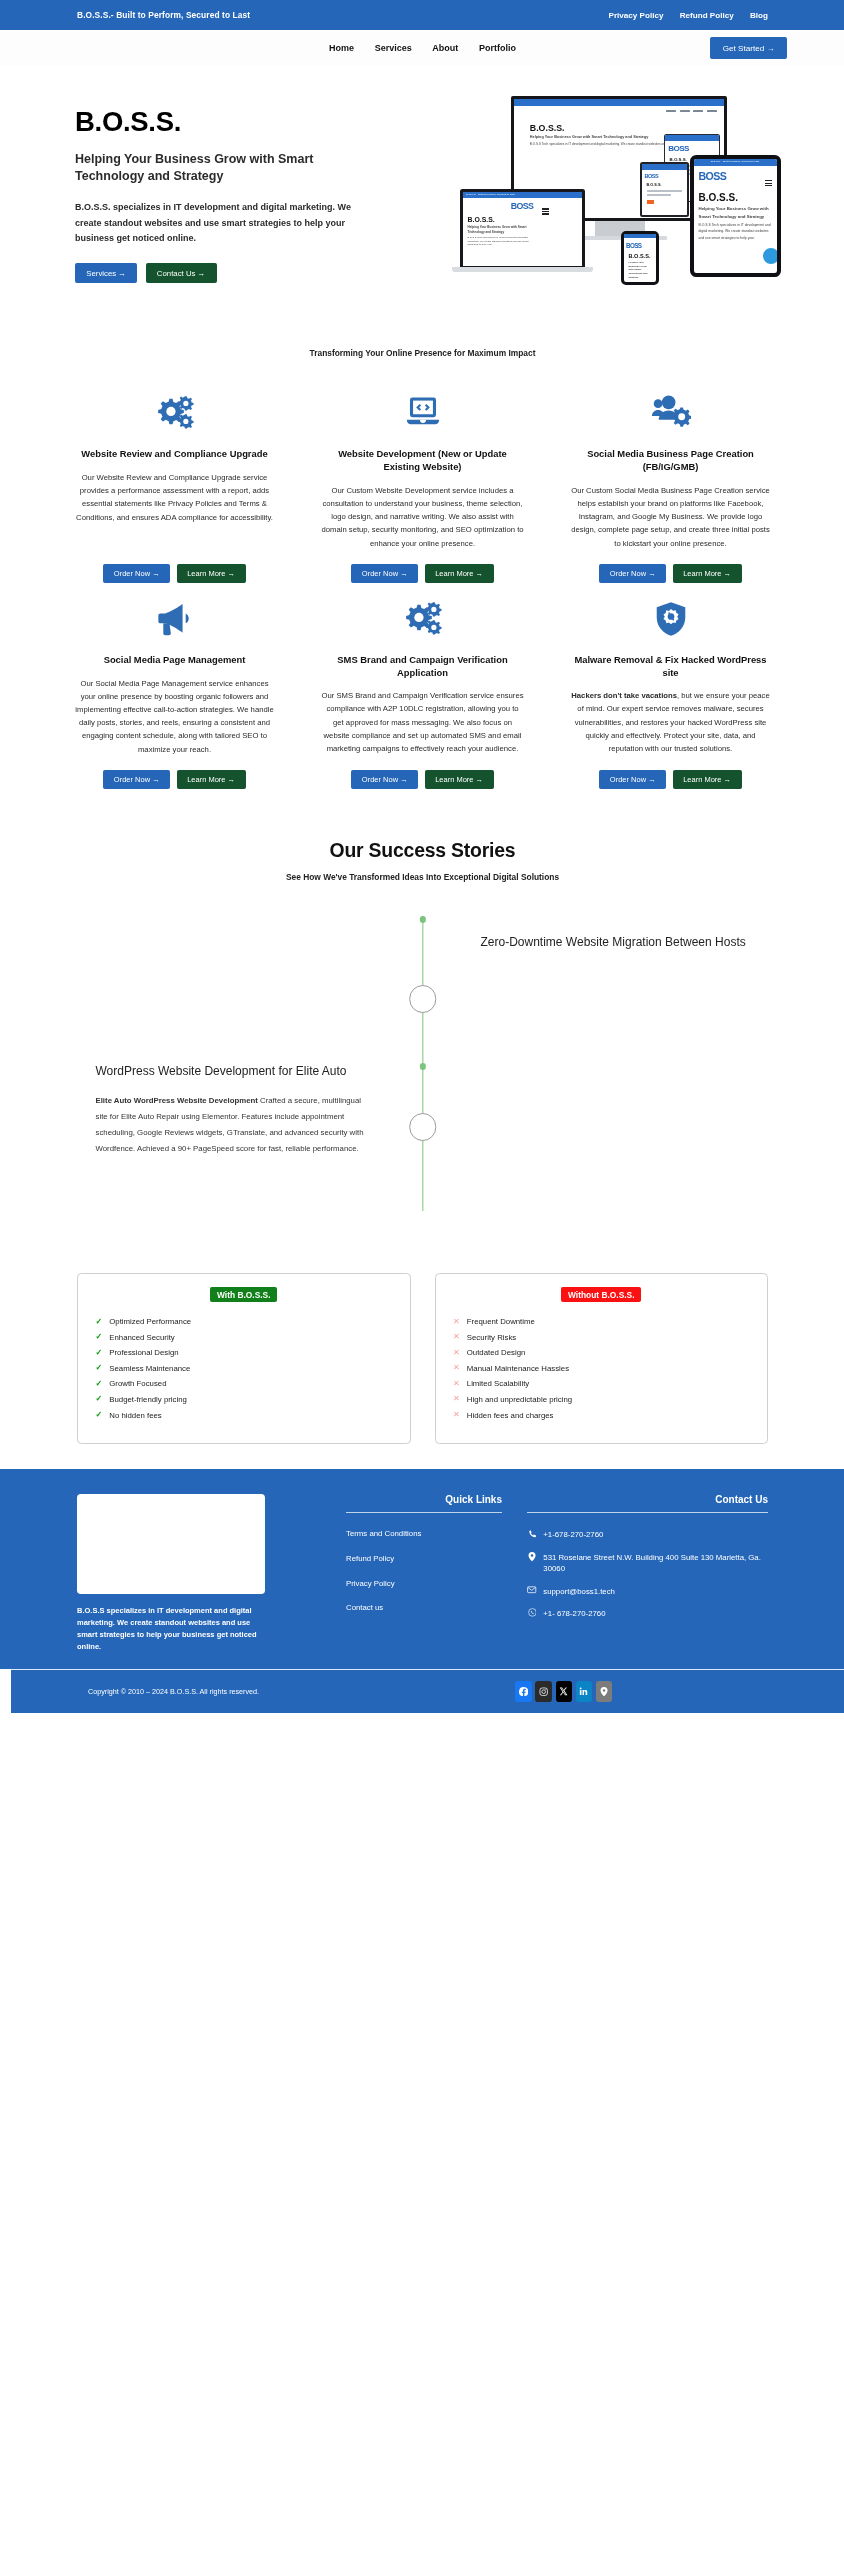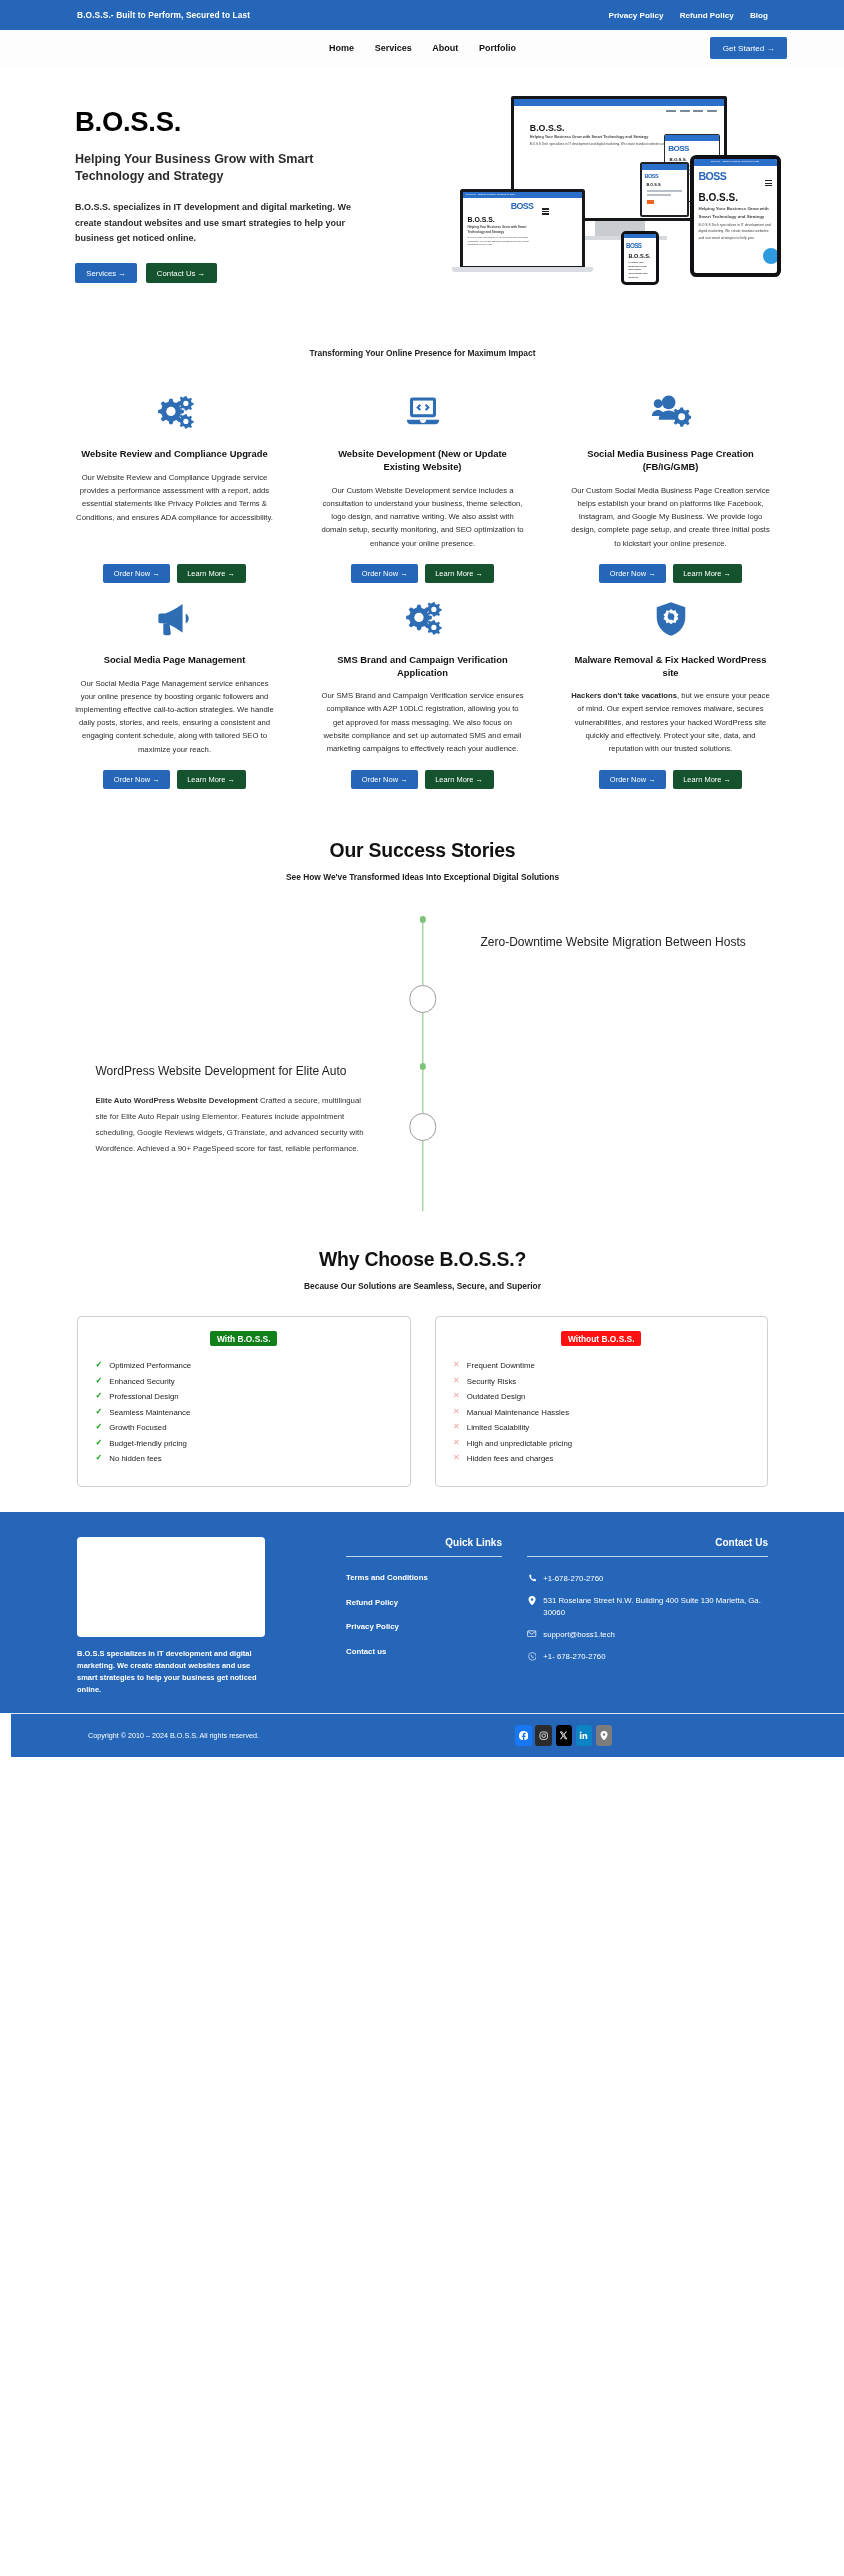--- a/index.html
+++ b/index.html
@@ -266,21 +266,21 @@
     background: #fff; border-radius: 3.8px; height: 100px; width: 188px;
   }
   .footer-about {
     font-size: 7.5px; font-weight: bold; line-height: 1.6; margin-top: 11.3px;
     width: 188px;
   }
   .f-head {
     font-size: 10px; font-weight: bold; text-align: right;
     padding-bottom: 7.5px; border-bottom: 0.6px solid #bfd4ee; margin-bottom: 16.3px;
   }
-  .f-links a { display: block; font-size: 7.8px; font-weight: bold; margin-bottom: 15.6px; }
+  .f-links a { display: block; font-size: 7.8px; font-weight: normal; margin-bottom: 15.6px; }
   .f-contact-row {
     display: flex; gap: 6.3px; align-items: flex-start; margin-bottom: 10.6px;
     font-size: 7.8px; line-height: 1.5;
   }
   .f-ic { width: 10px; flex: 0 0 10px; display:flex; align-items:flex-start; justify-content:center; padding-top:0.6px; }
 
   .footer-bottom {
     background: #2566b8; border-top: 0.6px solid #dfe8f4;
     padding: 11.3px 77px; display: flex; align-items: center;
     justify-content: space-between; color: #fff; font-size: 7.2px; margin-left: 11px;
@@ -551,24 +551,20 @@
     </div>
 
     <div class="tl-item left" style="top:147px;">
       <div class="tl-title">WordPress Website Development for Elite Auto</div>
       <div class="tl-desc"><b>Elite Auto WordPress Website Development</b><span> Crafted a secure, multilingual site for Elite Auto Repair using Elementor. Features include appointment scheduling, Google Reviews widgets, GTranslate, and advanced security with Wordfence. Achieved a 90+ PageSpeed score for fast, reliable performance.</span></div>
     </div>
   </div>
 </section>
 
 <section class="why">
-  <div class="section-head">
-    <div class="section-title">Why Choose B.O.S.S.?</div>
-    <div class="section-sub">Because Our Solutions are Seamless, Secure, and Superior</div>
-  </div>
 
   <div class="why-grid">
     <div class="why-card">
       <span class="why-badge badge-green">With B.O.S.S.</span>
       <ul class="why-list">
         <li><span class="mark ok">✓</span><span>Optimized Performance</span></li>
         <li><span class="mark ok">✓</span><span>Enhanced Security</span></li>
         <li><span class="mark ok">✓</span><span>Professional Design</span></li>
         <li><span class="mark ok">✓</span><span>Seamless Maintenance</span></li>
         <li><span class="mark ok">✓</span><span>Growth Focused</span></li>

